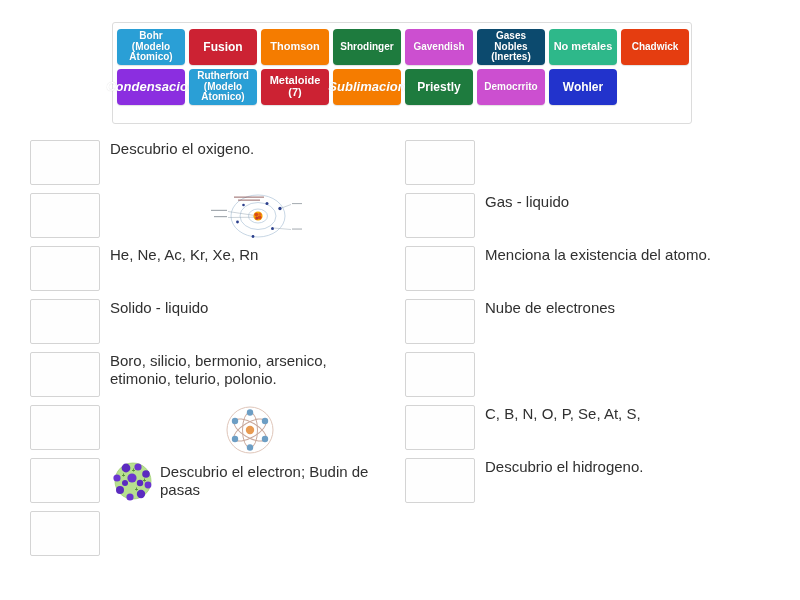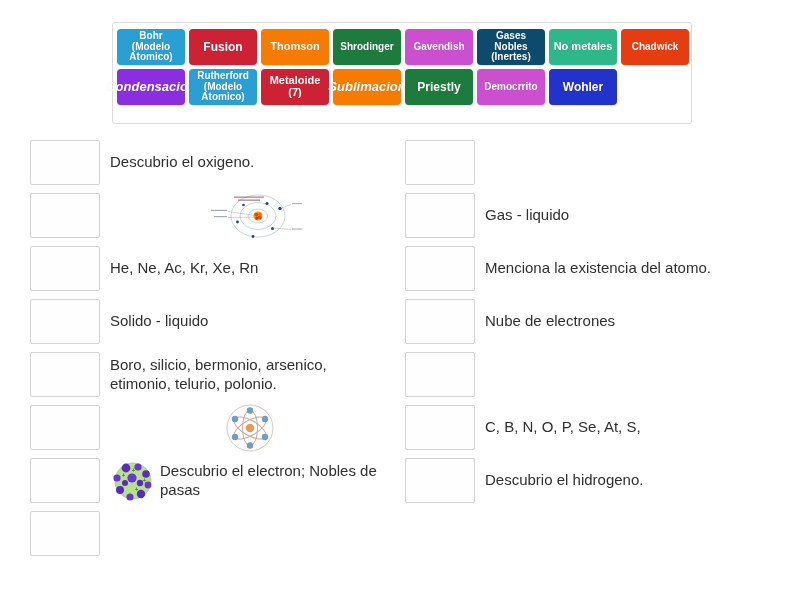--- a/index.html
+++ b/index.html
@@ -76,21 +76,21 @@
   .column {
     position: absolute;
     top: 140px;
   }
   #left-column  { left: 30px;  width: 360px; }
   #right-column { left: 405px; width: 360px; }
 
   .match-row {
     display: flex;
     flex-direction: row;
-    align-items: center;
+    align-items: flex-start;
     height: 45px;
     margin-bottom: 8px;
   }
 
   .drop-zone {
     flex: 0 0 auto;
     width: 70px;
     height: 45px;
     box-sizing: border-box;
     border: 1px solid #d4d4d4;
@@ -274,21 +274,21 @@
               <rect x="23" y="10.5" width="0.9" height="3"></rect>
               <rect x="33" y="22" width="3" height="0.9"></rect>
               <rect x="34" y="20.5" width="0.9" height="3"></rect>
               <rect x="12" y="17" width="3" height="0.9"></rect>
               <rect x="13" y="15.5" width="0.9" height="3"></rect>
               <rect x="25" y="31" width="3" height="0.9"></rect>
               <rect x="26" y="29.5" width="0.9" height="3"></rect>
             </g>
           </svg>
         </div>
-        <span class="match-text">Descubrio el electron; Nobles de pasas</span>
+        <span class="match-text">Descubrio el electron; Budin de pasas</span>
       </div>
     </div>
 
     <div class="match-row">
       <div class="drop-zone"></div>
     </div>
 
   </div>
 
   <div class="column" id="right-column">

